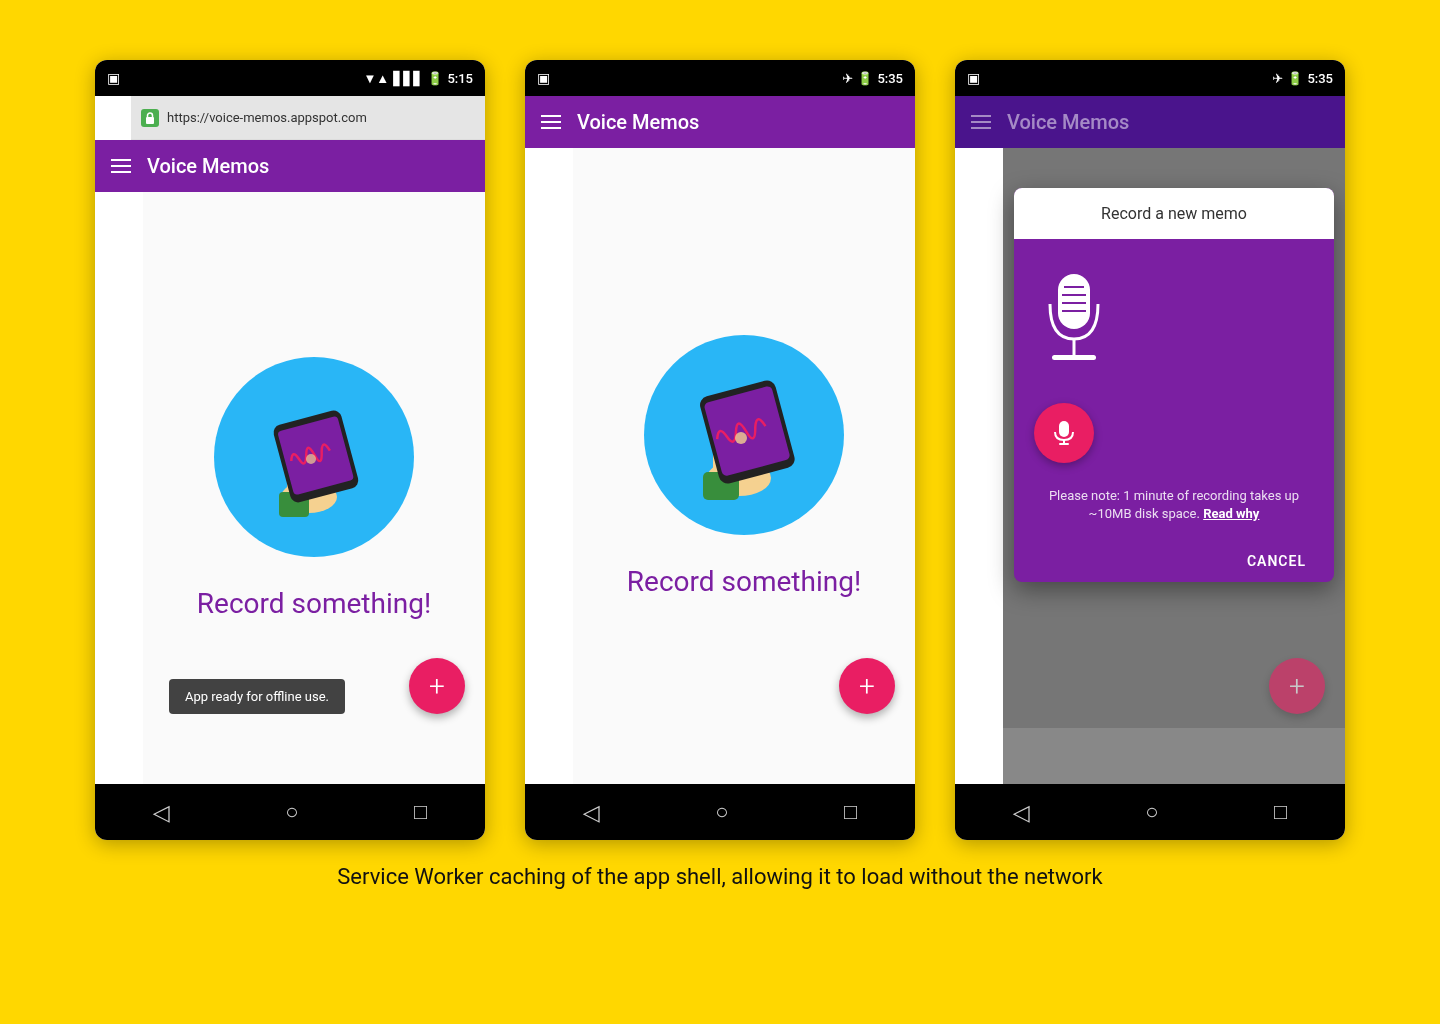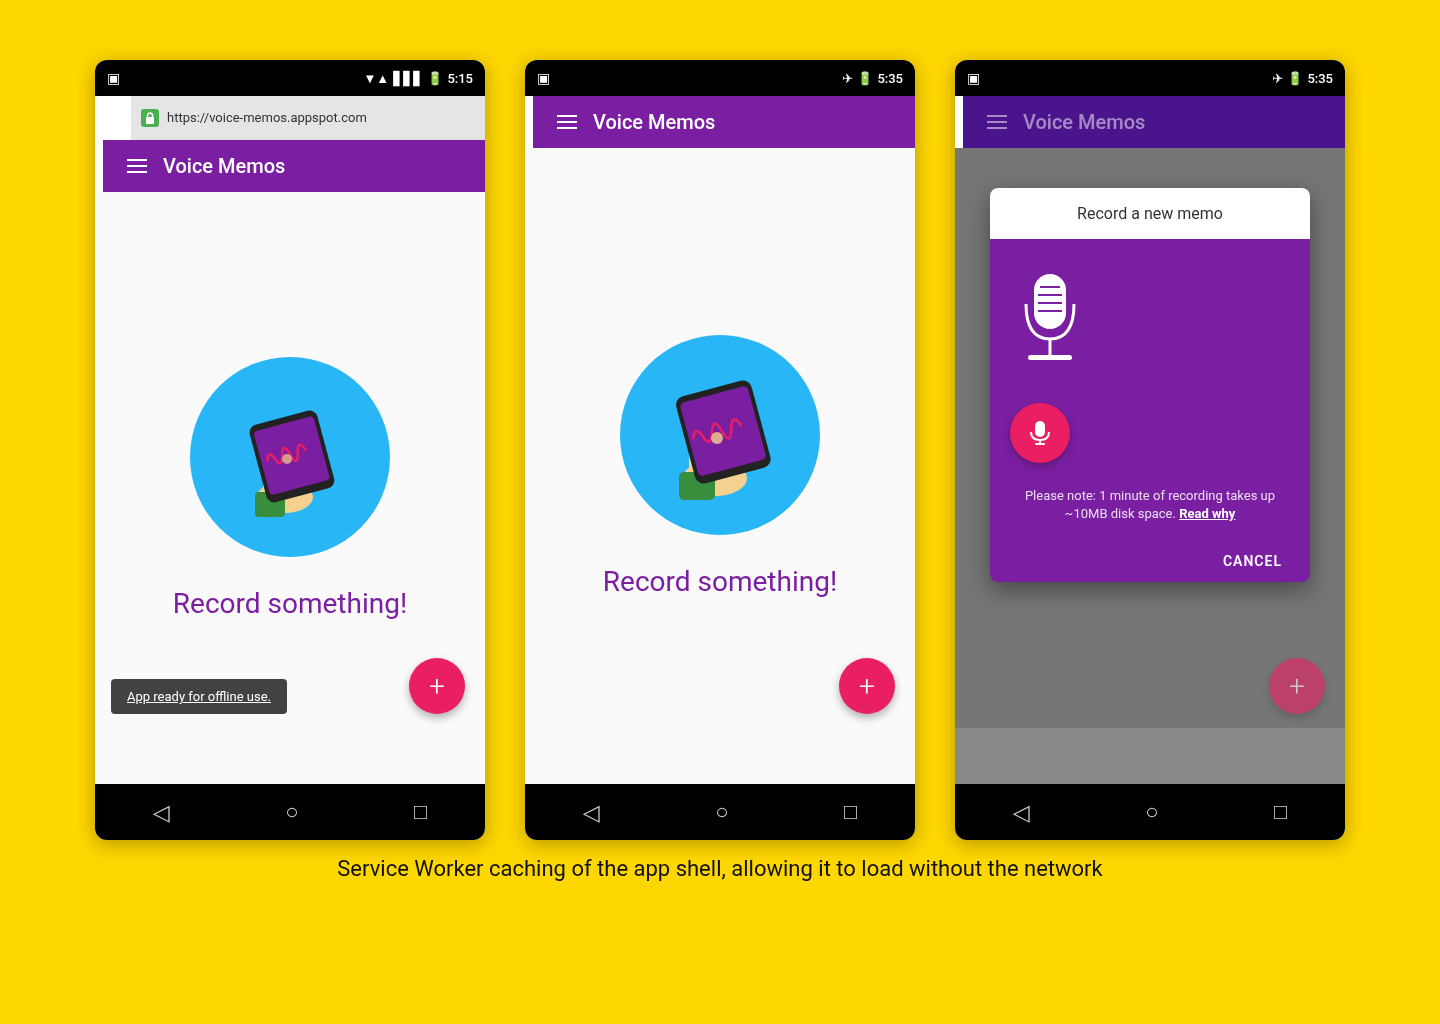--- a/index.html
+++ b/index.html
@@ -19,21 +19,21 @@
       display: flex;
       flex-direction: row;
       align-items: flex-start;
       justify-content: center;
       gap: 0px;
       margin-top: 60px;
       width: 1300px;
     }
 
     .caption {
-      margin-top: 14px;
+      margin-top: 22px;
       font-size: 22px;
       color: #111;
       text-align: center;
       font-weight: 400;
       max-width: 1000px;
       line-height: 1.4;
     }
 
     
     .phone {
@@ -115,24 +115,23 @@
       letter-spacing: 1px;
     }
 
     
     .app-bar {
       width: 100%;
       height: 52px;
       background: #7B1FA2;
       display: flex;
       align-items: center;
-      padding: 0 24px;
+      padding: 0 16px;
       gap: 16px;
       flex-shrink: 0;
-      margin-left: 8px;
     }
 
     .app-bar-title {
       color: #fff;
       font-size: 20px;
       font-weight: 500;
     }
 
     .hamburger-icon {
       display: flex;
@@ -150,20 +149,21 @@
 
     
     .phone-content {
       flex: 1;
       background: #fafafa;
       display: flex;
       flex-direction: column;
       align-items: center;
       justify-content: center;
       position: relative;
+      margin-left: 48px;
     }
 
     .record-circle {
       width: 200px;
       height: 200px;
       background: #29B6F6;
       border-radius: 50%;
       display: flex;
       align-items: center;
       justify-content: center;
@@ -192,28 +192,27 @@
       color: #fff;
       font-size: 28px;
       font-weight: 300;
       cursor: pointer;
     }
 
     
     .snackbar {
       position: absolute;
       bottom: 70px;
-      left: 16px;
+      left: 26px;
       background: rgba(50,50,50,0.92);
       color: #fff;
       font-size: 13px;
       padding: 10px 16px;
       border-radius: 4px;
       max-width: 220px;
-      text-decoration: underline;
     }
 
     
     .nav-bar {
       width: 100%;
       height: 56px;
       background: #000;
       display: flex;
       align-items: center;
       justify-content: space-around;

